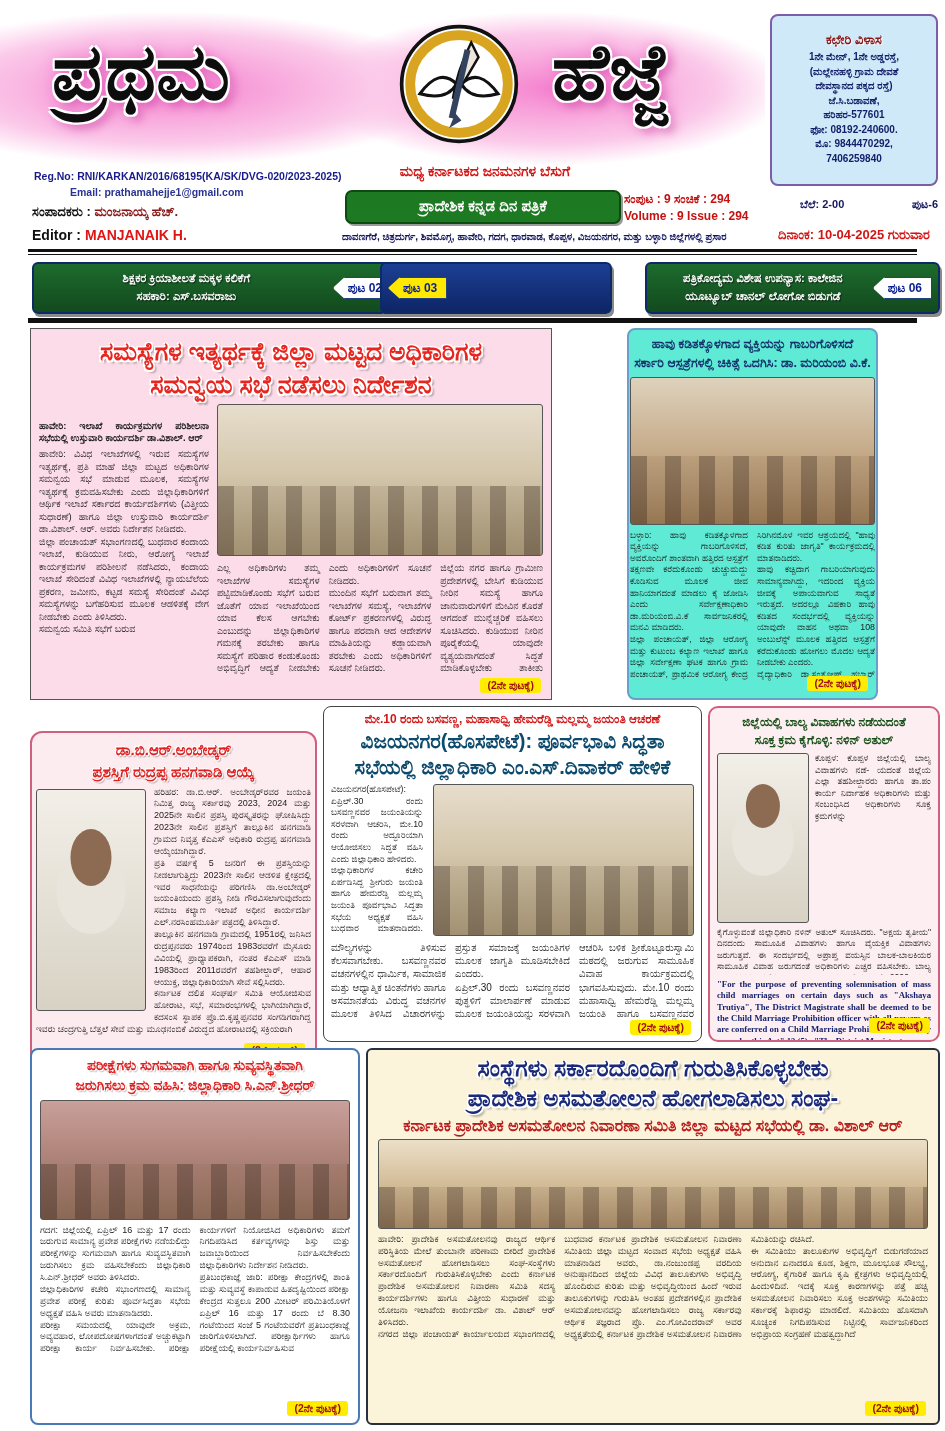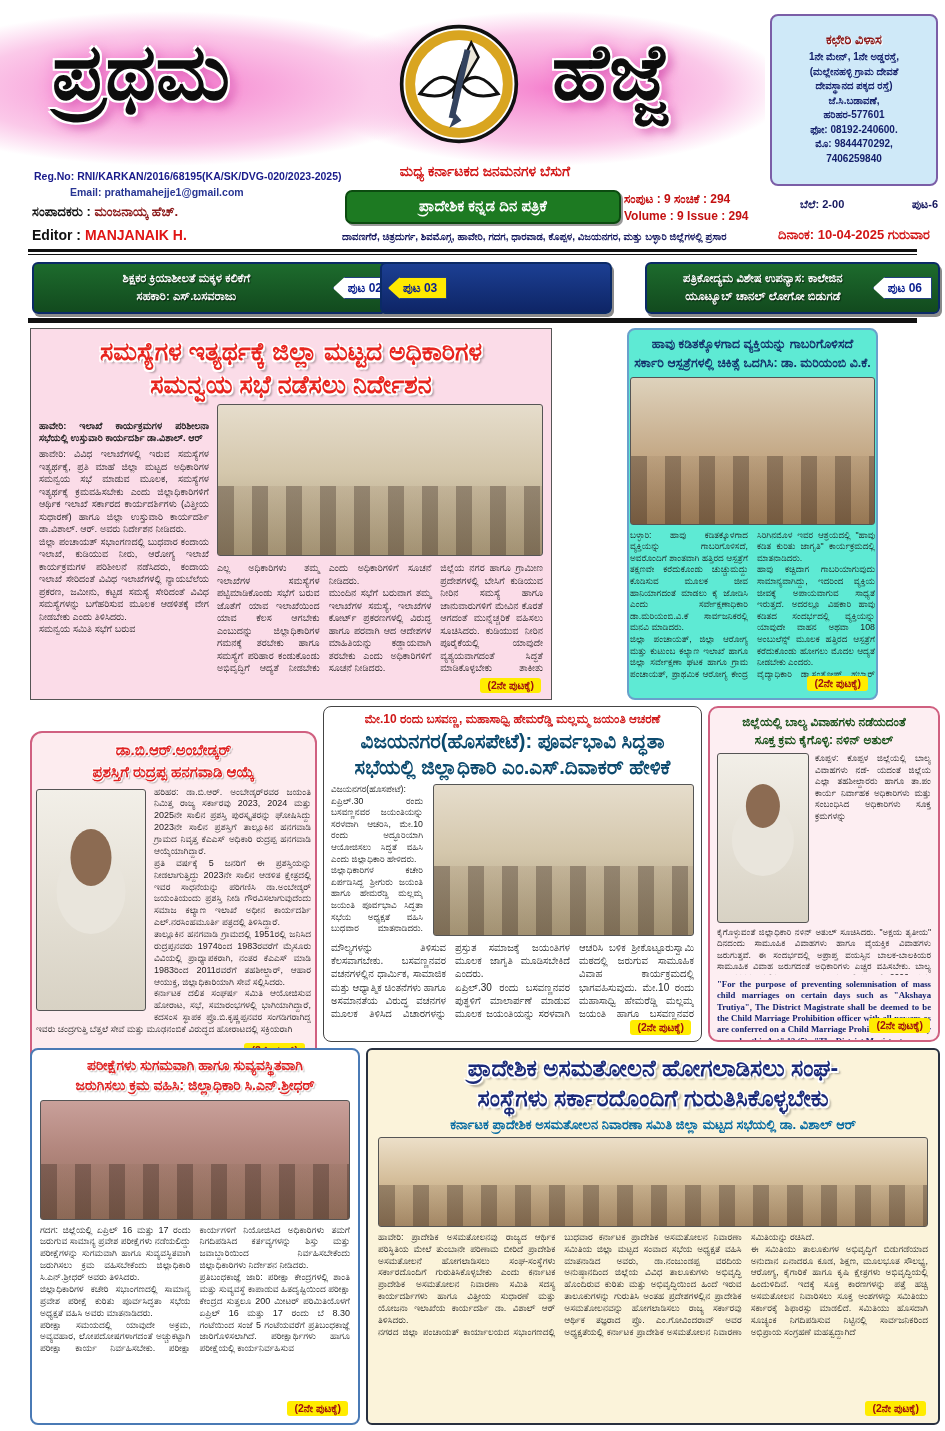--- a/index.html
+++ b/index.html
@@ -100,21 +100,21 @@
         font-family:"Liberation Serif", serif;white-space:pre-line;}
   
   .s6{left:30px;top:1048px;width:330px;height:377px;background:#ffffff;border:2px solid #4a7ab5;border-radius:8px;padding:5px 8px;}
   .s6 .hl{text-align:center;font-size:14px;font-weight:900;color:#e02020;line-height:1.45;
         text-shadow:1px 1px 0 #fff,2px 2px 1px rgba(0,0,0,.22);margin-bottom:4px;}
   .s6 .photo{height:118px;margin-bottom:5px;}
   
   .s7{left:366px;top:1048px;width:574px;height:377px;background:#fbf3da;border:2px solid #28303f;border-radius:6px;padding:4px 10px;}
   .s7 .hl{text-align:center;font-size:23px;font-weight:900;color:#1b2a78;line-height:1.3;
         text-shadow:1.5px 1.5px 0 #fff,-1.5px -1.5px 0 #fff,1.5px -1.5px 0 #fff,-1.5px 1.5px 0 #fff,3px 3px 2px rgba(0,0,0,.3);}
-  .s7 .sub{text-align:center;font-size:13px;font-weight:bold;color:#0369a1;margin:3px 0 4px;}
+  .s7 .sub{text-align:center;font-size:16px;font-weight:bold;color:#b91c1c;margin:3px 0 4px;}
   .s7 .photo{height:88px;margin-bottom:5px;}
 </style>
 </head>
 <body>
 
 <div class="page">
 
   <div class="glow"></div>
 
   <div class="title-kn title-left">ಪ್ರಥಮ</div>
@@ -283,22 +283,22 @@
     <div class="photo ph-redhall"></div>
     <div class="body-kn cols-2" style="font-size:9px;height:198px;overflow:hidden;">ಗದಗ: ಜಿಲ್ಲೆಯಲ್ಲಿ ಏಪ್ರಿಲ್ 16 ಮತ್ತು 17 ರಂದು ಜರುಗುವ ಸಾಮಾನ್ಯ ಪ್ರವೇಶ ಪರೀಕ್ಷೆಗಳು ನಡೆಯಲಿದ್ದು ಪರೀಕ್ಷೆಗಳನ್ನು ಸುಗಮವಾಗಿ ಹಾಗೂ ಸುವ್ಯವಸ್ಥಿತವಾಗಿ ಜರುಗಿಸಲು ಕ್ರಮ ವಹಿಸಬೇಕೆಂದು ಜಿಲ್ಲಾಧಿಕಾರಿ ಸಿ.ಎನ್.ಶ್ರೀಧರ್ ಅವರು ತಿಳಿಸಿದರು.
 ಜಿಲ್ಲಾಧಿಕಾರಿಗಳ ಕಚೇರಿ ಸಭಾಂಗಣದಲ್ಲಿ ಸಾಮಾನ್ಯ ಪ್ರವೇಶ ಪರೀಕ್ಷೆ ಕುರಿತು ಪೂರ್ವಸಿದ್ಧತಾ ಸಭೆಯ ಅಧ್ಯಕ್ಷತೆ ವಹಿಸಿ ಅವರು ಮಾತನಾಡಿದರು.
 ಪರೀಕ್ಷಾ ಸಮಯದಲ್ಲಿ ಯಾವುದೇ ಅಕ್ರಮ, ಅವ್ಯವಹಾರ, ಲೋಪದೋಷಗಳಾಗದಂತೆ ಅಚ್ಚುಕಟ್ಟಾಗಿ ಪರೀಕ್ಷಾ ಕಾರ್ಯ ನಿರ್ವಹಿಸಬೇಕು. ಪರೀಕ್ಷಾ ಕಾರ್ಯಗಳಿಗೆ ನಿಯೋಜಿಸಿದ ಅಧಿಕಾರಿಗಳು ತಮಗೆ ನಿಗದಿಪಡಿಸಿದ ಕರ್ತವ್ಯಗಳನ್ನು ಶಿಸ್ತು ಮತ್ತು ಜವಾಬ್ದಾರಿಯಿಂದ ನಿರ್ವಹಿಸಬೇಕೆಂದು ಜಿಲ್ಲಾಧಿಕಾರಿಗಳು ನಿರ್ದೇಶನ ನೀಡಿದರು.
 ಪ್ರತಿಬಂಧಕಾಜ್ಞೆ ಜಾರಿ: ಪರೀಕ್ಷಾ ಕೇಂದ್ರಗಳಲ್ಲಿ ಶಾಂತಿ ಮತ್ತು ಸುವ್ಯವಸ್ಥೆ ಕಾಪಾಡುವ ಹಿತದೃಷ್ಟಿಯಿಂದ ಪರೀಕ್ಷಾ ಕೇಂದ್ರದ ಸುತ್ತಲೂ 200 ಮೀಟರ್ ಪರಿಮಿತಿಯೊಳಗೆ ಏಪ್ರಿಲ್ 16 ಮತ್ತು 17 ರಂದು ಬೆ 8.30 ಗಂಟೆಯಿಂದ ಸಂಜೆ 5 ಗಂಟೆಯವರೆಗೆ ಪ್ರತಿಬಂಧಕಾಜ್ಞೆ ಜಾರಿಗೊಳಿಸಲಾಗಿದೆ. ಪರೀಕ್ಷಾರ್ಥಿಗಳು ಹಾಗೂ ಪರೀಕ್ಷೆಯಲ್ಲಿ ಕಾರ್ಯನಿರ್ವಹಿಸುವ</div>
     <span class="cont-tag" style="right:10px;bottom:7px;">(2ನೇ ಪುಟಕ್ಕೆ)</span>
   </div>
 
   <div class="story s7">
     <div class="hl">
+      <div>ಸಂಸ್ಥೆಗಳು ಸರ್ಕಾರದೊಂದಿಗೆ ಗುರುತಿಸಿಕೊಳ್ಳಬೇಕು</div>
       <div>ಪ್ರಾದೇಶಿಕ ಅಸಮತೋಲನೆ ಹೋಗಲಾಡಿಸಲು ಸಂಘ-</div>
-      <div>ಸಂಸ್ಥೆಗಳು ಸರ್ಕಾರದೊಂದಿಗೆ ಗುರುತಿಸಿಕೊಳ್ಳಬೇಕು</div>
     </div>
     <div class="sub">ಕರ್ನಾಟಕ ಪ್ರಾದೇಶಿಕ ಅಸಮತೋಲನ ನಿವಾರಣಾ ಸಮಿತಿ ಜಿಲ್ಲಾ ಮಟ್ಟದ ಸಭೆಯಲ್ಲಿ ಡಾ. ವಿಶಾಲ್ ಆರ್</div>
     <div class="photo ph-dais"></div>
     <div class="body-kn cols-3" style="font-size:9px;height:158px;overflow:hidden;">ಹಾವೇರಿ: ಪ್ರಾದೇಶಿಕ ಅಸಮತೋಲನವು ರಾಜ್ಯದ ಆರ್ಥಿಕ ಪರಿಸ್ಥಿತಿಯ ಮೇಲೆ ತುಂಬಾನೇ ಪರಿಣಾಮ ಬೀರಿದೆ ಪ್ರಾದೇಶಿಕ ಅಸಮತೋಲನೆ ಹೋಗಲಾಡಿಸಲು ಸಂಘ-ಸಂಸ್ಥೆಗಳು ಸರ್ಕಾರದೊಂದಿಗೆ ಗುರುತಿಸಿಕೊಳ್ಳಬೇಕು ಎಂದು ಕರ್ನಾಟಕ ಪ್ರಾದೇಶಿಕ ಅಸಮತೋಲನ ನಿವಾರಣಾ ಸಮಿತಿ ಸದಸ್ಯ ಕಾರ್ಯದರ್ಶಿಗಳು ಹಾಗೂ ವಿತ್ತೀಯ ಸುಧಾರಣೆ ಮತ್ತು ಯೋಜನಾ ಇಲಾಖೆಯ ಕಾರ್ಯದರ್ಶಿ ಡಾ. ವಿಶಾಲ್ ಆರ್ ತಿಳಿಸಿದರು.
 ನಗರದ ಜಿಲ್ಲಾ ಪಂಚಾಯತ್ ಕಾರ್ಯಾಲಯದ ಸಭಾಂಗಣದಲ್ಲಿ ಬುಧವಾರ ಕರ್ನಾಟಕ ಪ್ರಾದೇಶಿಕ ಅಸಮತೋಲನ ನಿವಾರಣಾ ಸಮಿತಿಯ ಜಿಲ್ಲಾ ಮಟ್ಟದ ಸಂವಾದ ಸಭೆಯ ಅಧ್ಯಕ್ಷತೆ ವಹಿಸಿ ಮಾತನಾಡಿದ ಅವರು, ಡಾ.ನಂಜುಂಡಪ್ಪ ವರದಿಯ ಅನುಷ್ಠಾನದಿಂದ ಜಿಲ್ಲೆಯ ವಿವಿಧ ತಾಲೂಕುಗಳು ಅಭಿವೃದ್ಧಿ ಹೊಂದಿರುವ ಕುರಿತು ಮತ್ತು ಅಭಿವೃದ್ಧಿಯಿಂದ ಹಿಂದೆ ಇರುವ ತಾಲೂಕುಗಳನ್ನು ಗುರುತಿಸಿ ಅಂತಹ ಪ್ರದೇಶಗಳಲ್ಲಿನ ಪ್ರಾದೇಶಿಕ ಅಸಮತೋಲನವನ್ನು ಹೋಗಲಾಡಿಸಲು ರಾಜ್ಯ ಸರ್ಕಾರವು ಆರ್ಥಿಕ ತಜ್ಞರಾದ ಪ್ರೊ. ಎಂ.ಗೋವಿಂದರಾವ್ ಅವರ ಅಧ್ಯಕ್ಷತೆಯಲ್ಲಿ ಕರ್ನಾಟಕ ಪ್ರಾದೇಶಿಕ ಅಸಮತೋಲನ ನಿವಾರಣಾ ಸಮಿತಿಯನ್ನು ರಚಿಸಿದೆ.
 ಈ ಸಮಿತಿಯು ತಾಲೂಕುಗಳ ಅಭಿವೃದ್ಧಿಗೆ ಬಿಡುಗಡೆಯಾದ ಅನುದಾನ ಏನಾದರೂ ಕೂಡ, ಶಿಕ್ಷಣ, ಮೂಲಭೂತ ಸೌಲಭ್ಯ, ಆರೋಗ್ಯ, ಕೈಗಾರಿಕೆ ಹಾಗೂ ಕೃಷಿ ಕ್ಷೇತ್ರಗಳು ಅಭಿವೃದ್ಧಿಯಲ್ಲಿ ಹಿಂದುಳಿದಿವೆ. ಇದಕ್ಕೆ ಸೂಕ್ತ ಕಾರಣಗಳನ್ನು ಪತ್ತೆ ಹಚ್ಚಿ ಅಸಮತೋಲನ ನಿವಾರಿಸಲು ಸೂಕ್ತ ಅಂಶಗಳನ್ನು ಸಮಿತಿಯು ಸರ್ಕಾರಕ್ಕೆ ಶಿಫಾರಸ್ಸು ಮಾಡಲಿದೆ. ಸಮಿತಿಯು ಹೊಸದಾಗಿ ಸೂಚ್ಯಂಕ ನಿಗದಿಪಡಿಸುವ ನಿಟ್ಟಿನಲ್ಲಿ ಸಾರ್ವಜನಿಕರಿಂದ ಅಭಿಪ್ರಾಯ ಸಂಗ್ರಹಣೆ ಮಹತ್ವದ್ದಾಗಿದೆ</div>
     <span class="cont-tag" style="right:12px;bottom:7px;">(2ನೇ ಪುಟಕ್ಕೆ)</span>
   </div>
 
 </div>

